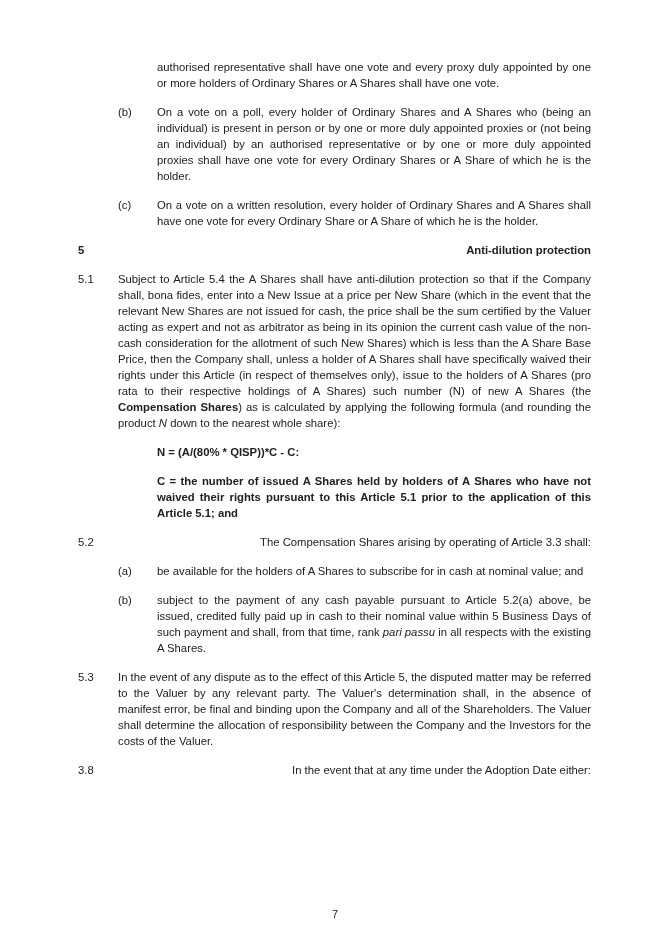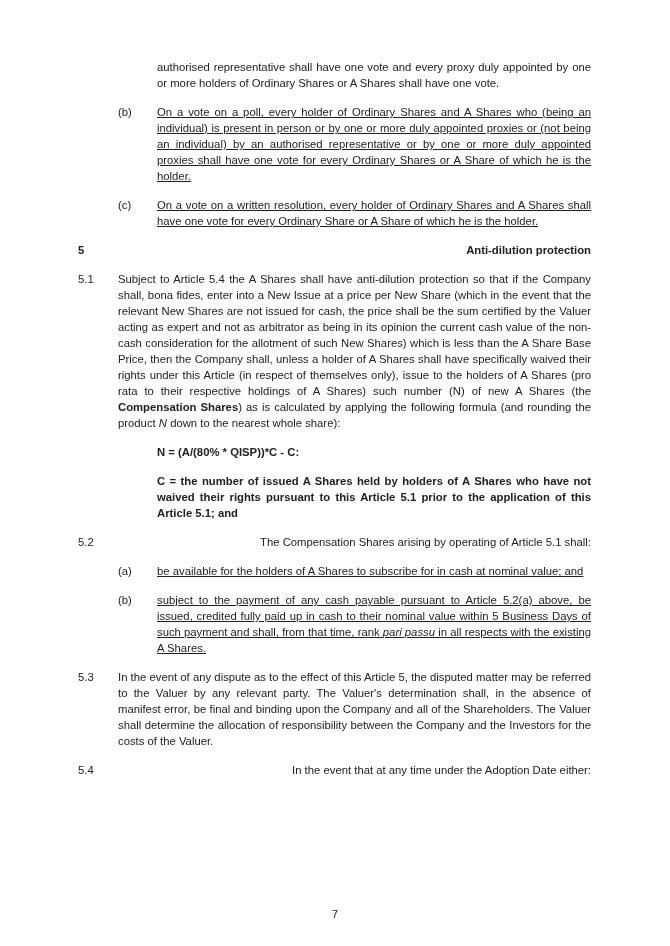--- a/index.html
+++ b/index.html
@@ -21,21 +21,21 @@
   }
   p { margin: 0 0 13px 0; }
   .cont { margin-left: 79px; }
   .row { display: flex; margin-bottom: 13px; }
   .row p { margin-bottom: 0; }
   .num { width: 40px; flex-shrink: 0; }
   .body { flex: 1; min-width: 0; text-align: right; }
   .subrow { display: flex; margin-left: 40px; margin-bottom: 13px; }
   .subrow p { margin-bottom: 0; }
   .marker { width: 39px; flex-shrink: 0; }
-  .sbody { flex: 1; min-width: 0; text-decoration: underline; }
+  .sbody { flex: 1; min-width: 0; }
   .fline { margin-left: 79px; margin-bottom: 13px; font-weight: bold; }
   .just { text-align: justify; }
   .bold { font-weight: bold; }
   .italic { font-style: italic; }
   .footer {
     position: absolute;
     top: 906px;
     left: 0;
     width: 100%;
     text-align: center;
@@ -68,40 +68,40 @@
     <div class="row">
       <span class="num">5.1</span>
       <p class="body just"><span>Subject to Article 5.4 the A Shares shall have anti-dilution protection so that if the Company shall, bona fides, enter into a New Issue at a price per New Share (which in the event that the relevant New Shares are not issued for cash, the price shall be the sum certified by the Valuer acting as expert and not as arbitrator as being in its opinion the current cash value of the non-cash consideration for the allotment of such New Shares) which is less than the A Share Base Price, then the Company shall, unless a holder of A Shares shall have specifically waived their rights under this Article (in respect of themselves only), issue to the holders of A Shares (pro rata to their respective holdings of A Shares) such number (N) of new A Shares (the </span><span class="bold">Compensation Shares</span><span>) as is calculated by applying the following formula (and rounding the product </span><span class="italic">N</span><span> down to the nearest whole share):</span></p>
     </div>
 
     <p class="fline">N = (A/(80% * QISP))*C - C:</p>
     <p class="fline just">C = the number of issued A Shares held by holders of A Shares who have not waived their rights pursuant to this Article 5.1 prior to the application of this Article 5.1; and</p>
 
     <div class="row">
       <span class="num">5.2</span>
-      <p class="body">The Compensation Shares arising by operating of Article 5.1 shall:</p>
+      <p class="body">The Compensation Shares arising by operating of Article 3.3 shall:</p>
     </div>
 
     <div class="subrow">
       <span class="marker">(a)</span>
       <p class="sbody just">be available for the holders of A Shares to subscribe for in cash at nominal value; and</p>
     </div>
 
     <div class="subrow">
       <span class="marker">(b)</span>
       <p class="sbody just"><span>subject to the payment of any cash payable pursuant to Article 5.2(a) above, be issued, credited fully paid up in cash to their nominal value within 5 Business Days of such payment and shall, from that time, rank </span><span class="italic">pari passu</span><span> in all respects with the existing A Shares.</span></p>
     </div>
 
     <div class="row">
       <span class="num">5.3</span>
       <p class="body just">In the event of any dispute as to the effect of this Article 5, the disputed matter may be referred to the Valuer by any relevant party.  The Valuer's determination shall, in the absence of manifest error, be final and binding upon the Company and all of the Shareholders. The Valuer shall determine the allocation of responsibility between the Company and the Investors for the costs of the Valuer.</p>
     </div>
 
     <div class="row">
-      <span class="num">5.4</span>
+      <span class="num">3.8</span>
       <p class="body">In the event that at any time under the Adoption Date either:</p>
     </div>
 
   </main>
 
   <footer class="footer">
     <span>7</span>
   </footer>
 </div>
 

